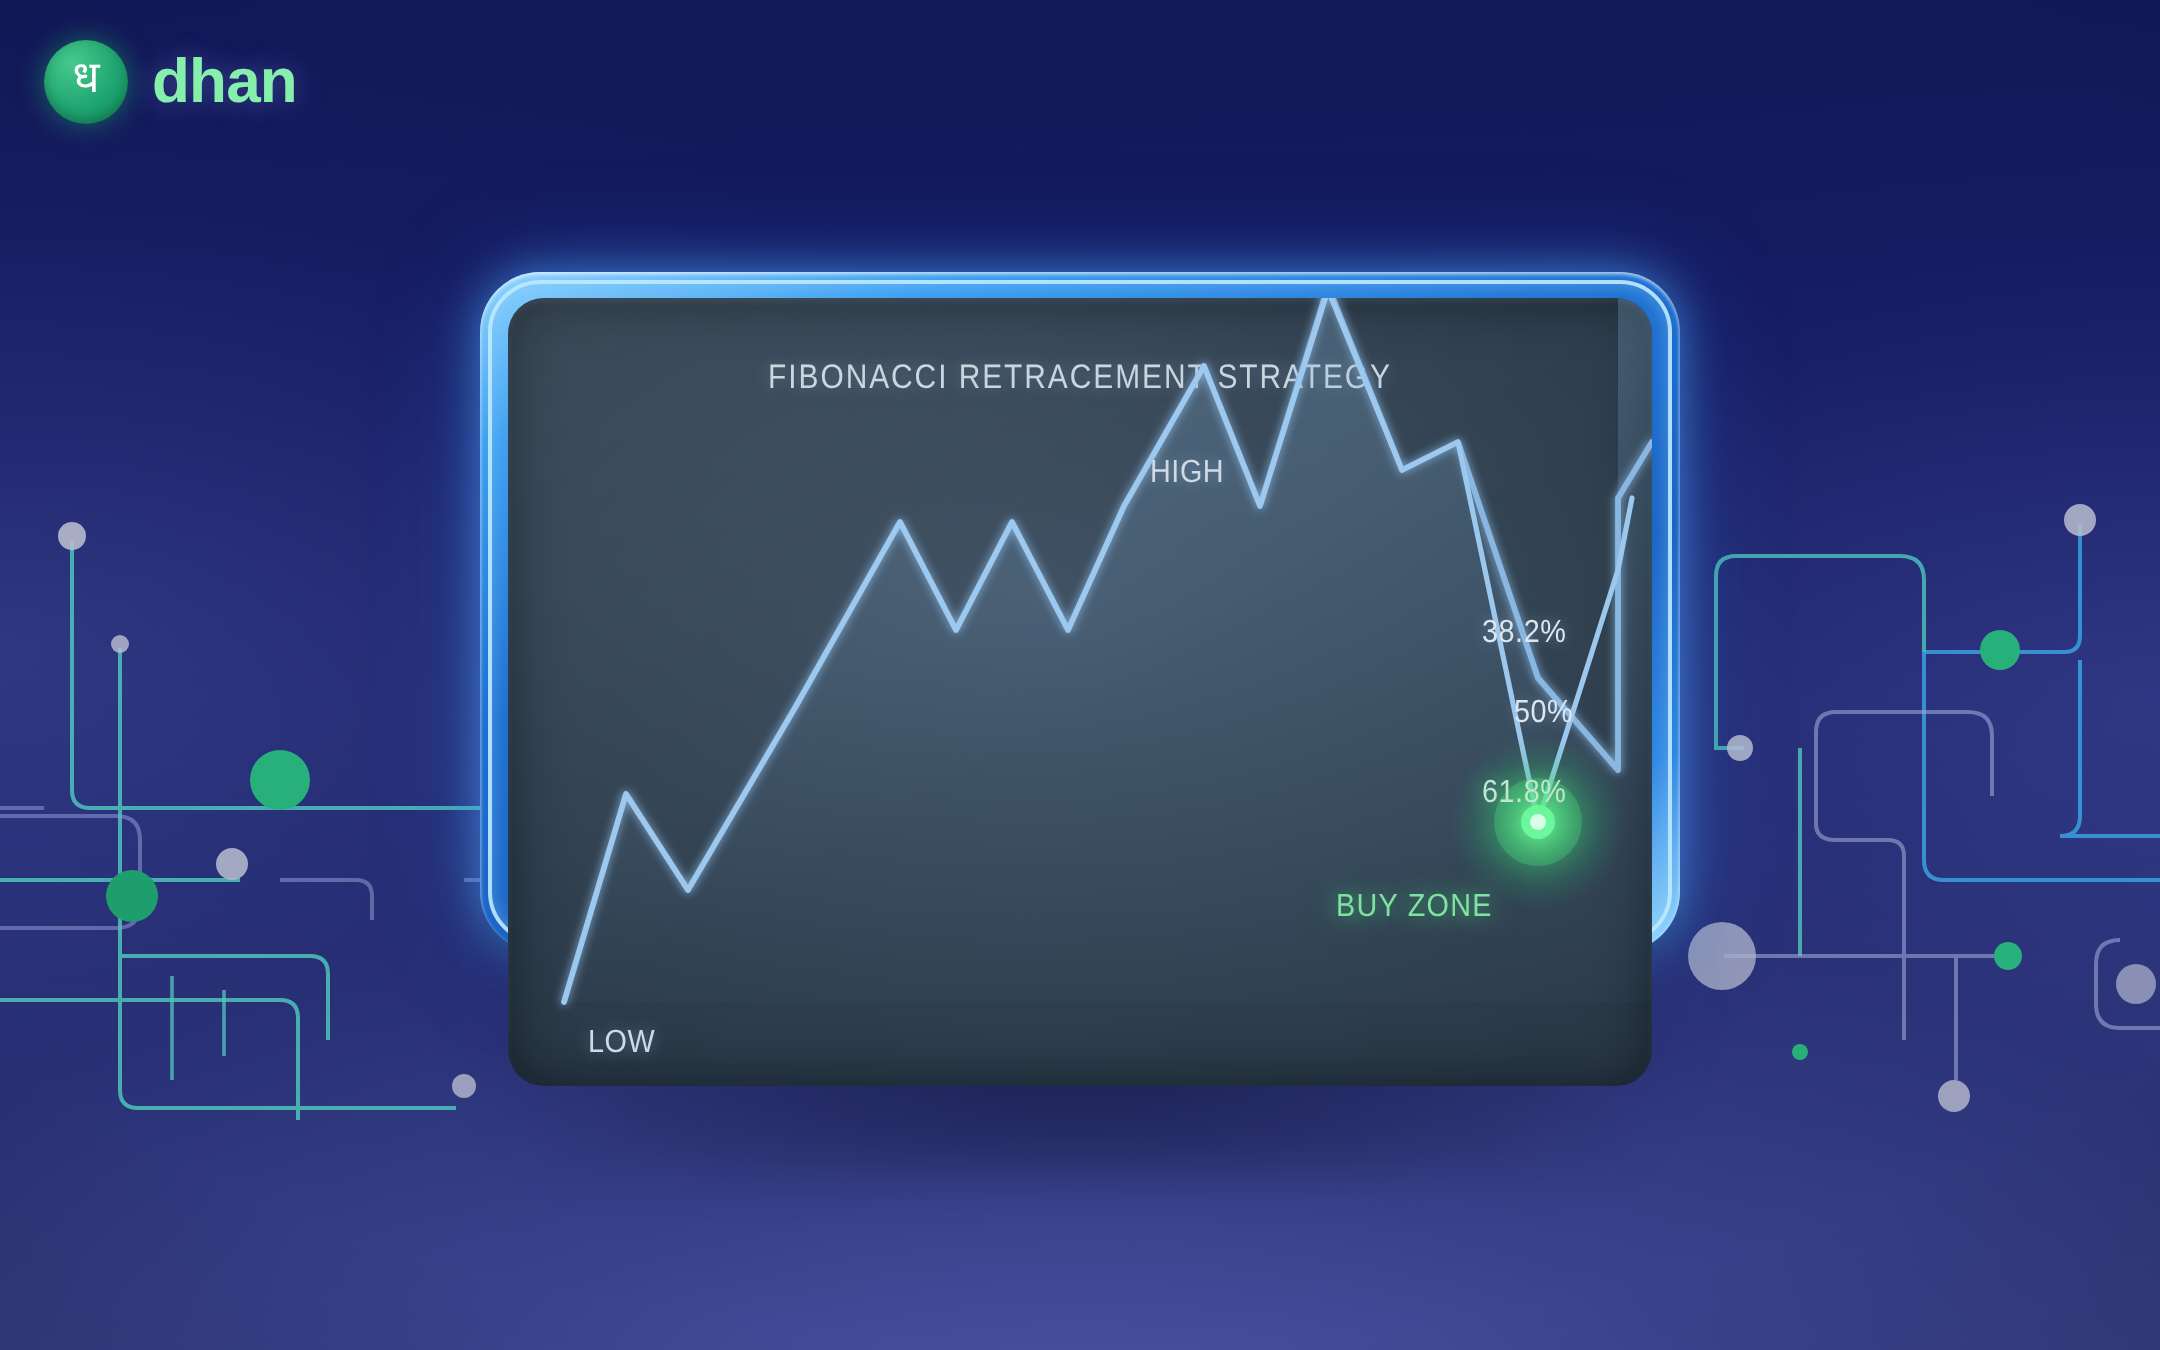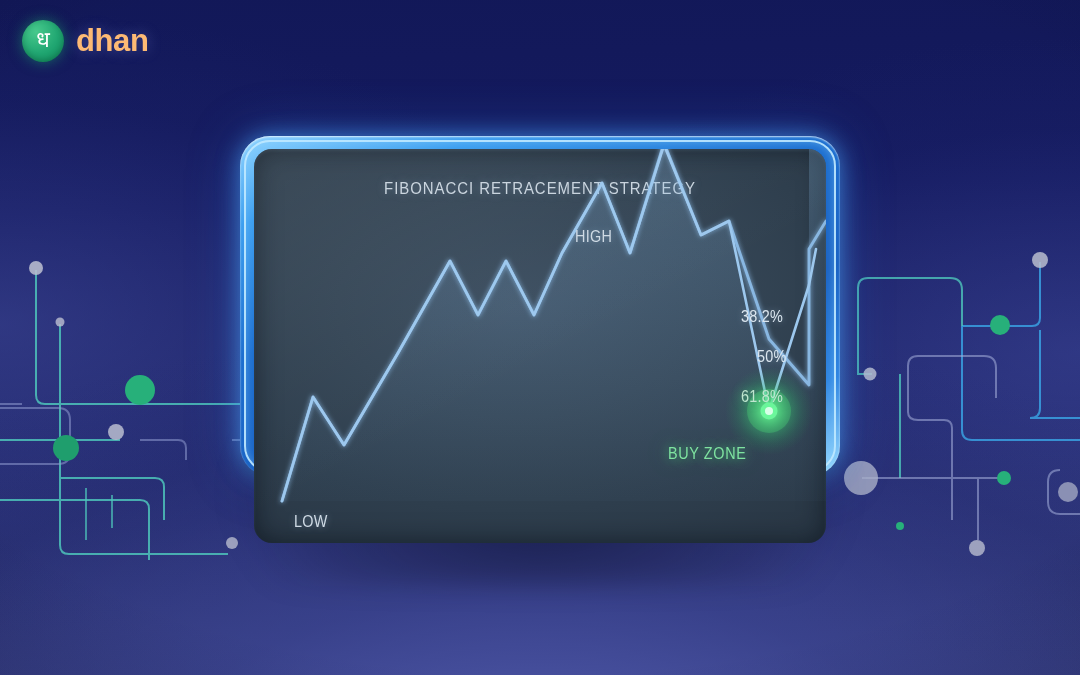--- a/index.html
+++ b/index.html
@@ -35,21 +35,21 @@
   #logo-mark{
     width:42px; height:42px; border-radius:50%;
     background:radial-gradient(circle at 34% 28%, #47c98c 0%, #21a772 52%, #0d8c5c 100%);
     box-shadow:0 0 14px rgba(28,170,110,0.55), inset 0 -2px 6px rgba(0,0,0,0.22);
     display:flex; align-items:center; justify-content:center;
     color:#ffffff; font-size:22px; line-height:1;
     font-family:"DejaVu Sans", sans-serif;
     padding-bottom:2px;
   }
   #logo-text{
-    color:#fdba74; font-size:31px; font-weight:700; letter-spacing:-0.4px;
+    color:#86efac; font-size:31px; font-weight:700; letter-spacing:-0.4px;
     text-shadow:0 0 14px rgba(150,170,255,0.35);
   }
 
   
   #tablet{
     position:absolute; left:240px; top:136px; width:600px; height:340px; z-index:30;
   }
   #tablet-shadow{
     position:absolute; left:-28px; top:20px; width:656px; height:430px;
     border-radius:40px;

